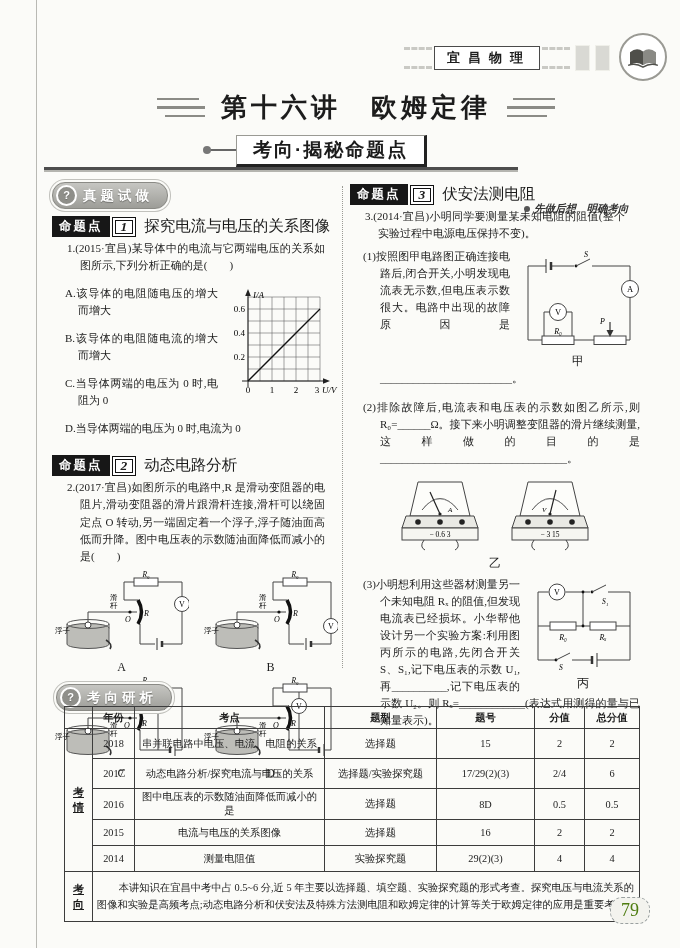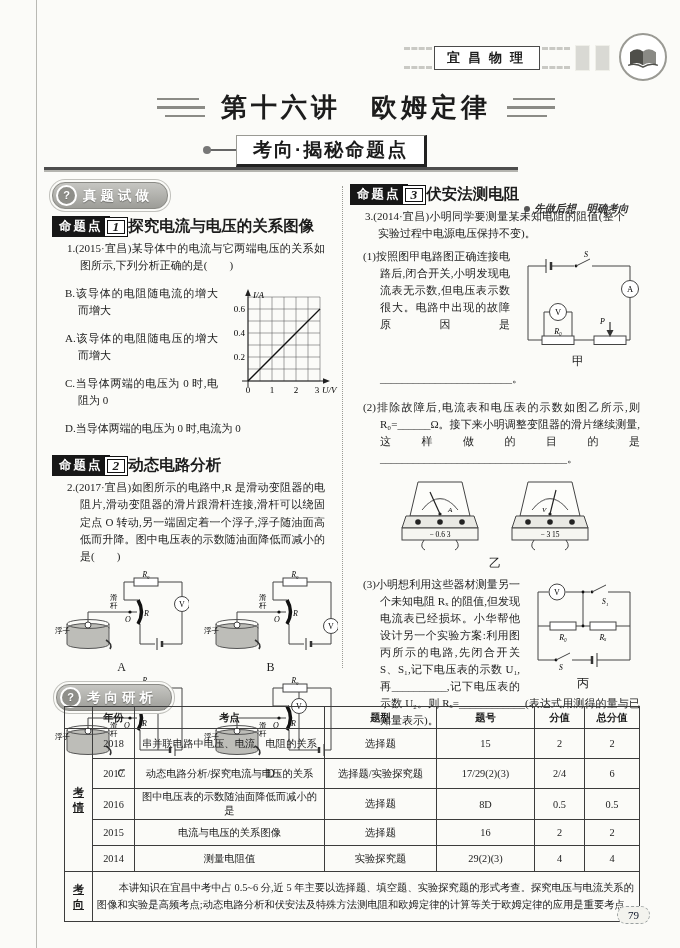--- a/index.html
+++ b/index.html
@@ -41,26 +41,26 @@
           color:#fff; font-family:"Liberation Sans",sans-serif; font-weight:bold; font-size:13.5px;
           letter-spacing:4px; text-shadow:0 1px 1px #6e6e6a; }
   .pill-icon { width:17px; height:17px; border-radius:50%; background:#8f8f8a; border:2px solid #fff;
                color:#fff; font-size:11px; line-height:17px; text-align:center; letter-spacing:0; flex:0 0 auto; }
 
   
   .col-left  { position:absolute; left:52px; top:182px; width:288px; }
   .col-right { position:absolute; left:350px; top:182px; width:290px; }
   .v-divider { position:absolute; left:342px; top:186px; height:482px; border-left:1px dotted #9a9a94; }
 
-  .point-row { display:flex; align-items:center; margin:7px 0 3px; }
+  .point-row { display:flex; align-items:center; gap:8px; margin:7px 0 3px; }
   .point-badge { background:#171717; color:#fff; font-family:"Liberation Sans",sans-serif; font-weight:bold;
                  font-size:12.5px; letter-spacing:2px; padding:2px 7px; }
   .point-num { border:1px solid #111; box-shadow:inset 0 0 0 2px #fff, inset 0 0 0 3px #111; background:#fff;
                font-style:italic; font-weight:800; font-size:13.5px; padding:1px 8px; margin-left:-6px; }
-  .point-title { font-family:"Liberation Sans",sans-serif; font-weight:bold; font-size:15.5px; }
+  .point-title { font-family:"Liberation Sans",sans-serif; font-weight:normal; font-size:15.5px; }
 
   .stem { font-size:11px; line-height:1.55; margin:2px 15px; text-align:justify; padding-left:13px; text-indent:-13px; }
   .opt  { font-size:11px; line-height:1.55; text-align:justify; margin-left:13px; padding-left:13px; text-indent:-13px; }
   .part { font-size:11px; line-height:1.55; margin:6px 0; text-align:justify; padding-left:30px; text-indent:-17px; }
   .clear { clear:both; }
 
   .q1-graph { float:right; width:118px; margin:2px 0 2px 4px; }
   .fig-grid { display:grid; grid-template-columns:1fr 1fr; column-gap:10px; row-gap:2px; margin-top:5px; }
   .fig-cell { text-align:center; }
   .fig-letter, .fig-caption { font-size:12px; line-height:1.1; margin-top:1px; }
@@ -76,21 +76,21 @@
   .pill-analysis { position:absolute; left:56px; top:684px; }
   table.exam { position:absolute; left:64px; top:706px; border-collapse:collapse; font-size:10.3px; table-layout:fixed; }
   table.exam td, table.exam th { border:1px solid #3c3c3c; padding:1px 3px; text-align:center; vertical-align:middle; }
   table.exam th { font-weight:bold; }
   td.kaodian { text-align:left; padding-left:8px; }
   td.rowhead { font-weight:bold; font-size:11px;text-decoration:underline; }
   td.summary { text-align:justify; padding:4px 10px; line-height:1.6; }
   td.summary div { text-indent:2em; }
 
   .page-num { position:absolute; right:30px; bottom:24px; border:1.5px dashed #9aa0a0; border-radius:12px;
-              padding:2px 10px; font-weight:normal; font-size:11px; color:#0f172a; background:#f3f3ee; }
+              padding:2px 10px; font-weight:normal; font-size:18px; color:#4d7c0f; background:#f3f3ee; }
 </style>
 </head>
 <body>
 
 <div class="page">
   <div class="spine"></div>
 
   <div class="header-badge">
     <div class="film"></div>
     <div class="badge-box">宜昌物理</div>
@@ -158,22 +158,22 @@
           <text x="23" y="25" font-size="9" text-anchor="end">0.6</text>
           <text x="23" y="49" font-size="9" text-anchor="end">0.4</text>
           <text x="23" y="73" font-size="9" text-anchor="end">0.2</text>
           <text x="26" y="106" font-size="9" text-anchor="middle">0</text>
           <text x="50" y="106" font-size="9" text-anchor="middle">1</text>
           <text x="74" y="106" font-size="9" text-anchor="middle">2</text>
           <text x="95" y="106" font-size="9" text-anchor="middle">3</text>
           <text x="100" y="106" font-size="9" font-style="italic">U/V</text>
         </svg>
       </div>
+      <p class="opt">A.该导体的电阻随电压的增大而增大</p>
       <p class="opt">B.该导体的电阻随电流的增大而增大</p>
-      <p class="opt">A.该导体的电阻随电压的增大而增大</p>
       <p class="opt">C.当导体两端的电压为 0 时,电阻为 0</p>
       <p class="opt">D.当导体两端的电压为 0 时,电流为 0</p>
       <div class="clear"></div>
     </div>
 
     <div class="point-row">
       <span class="point-badge">命题点</span>
       <span class="point-num">2</span>
       <span class="point-title">动态电路分析</span>
     </div>

